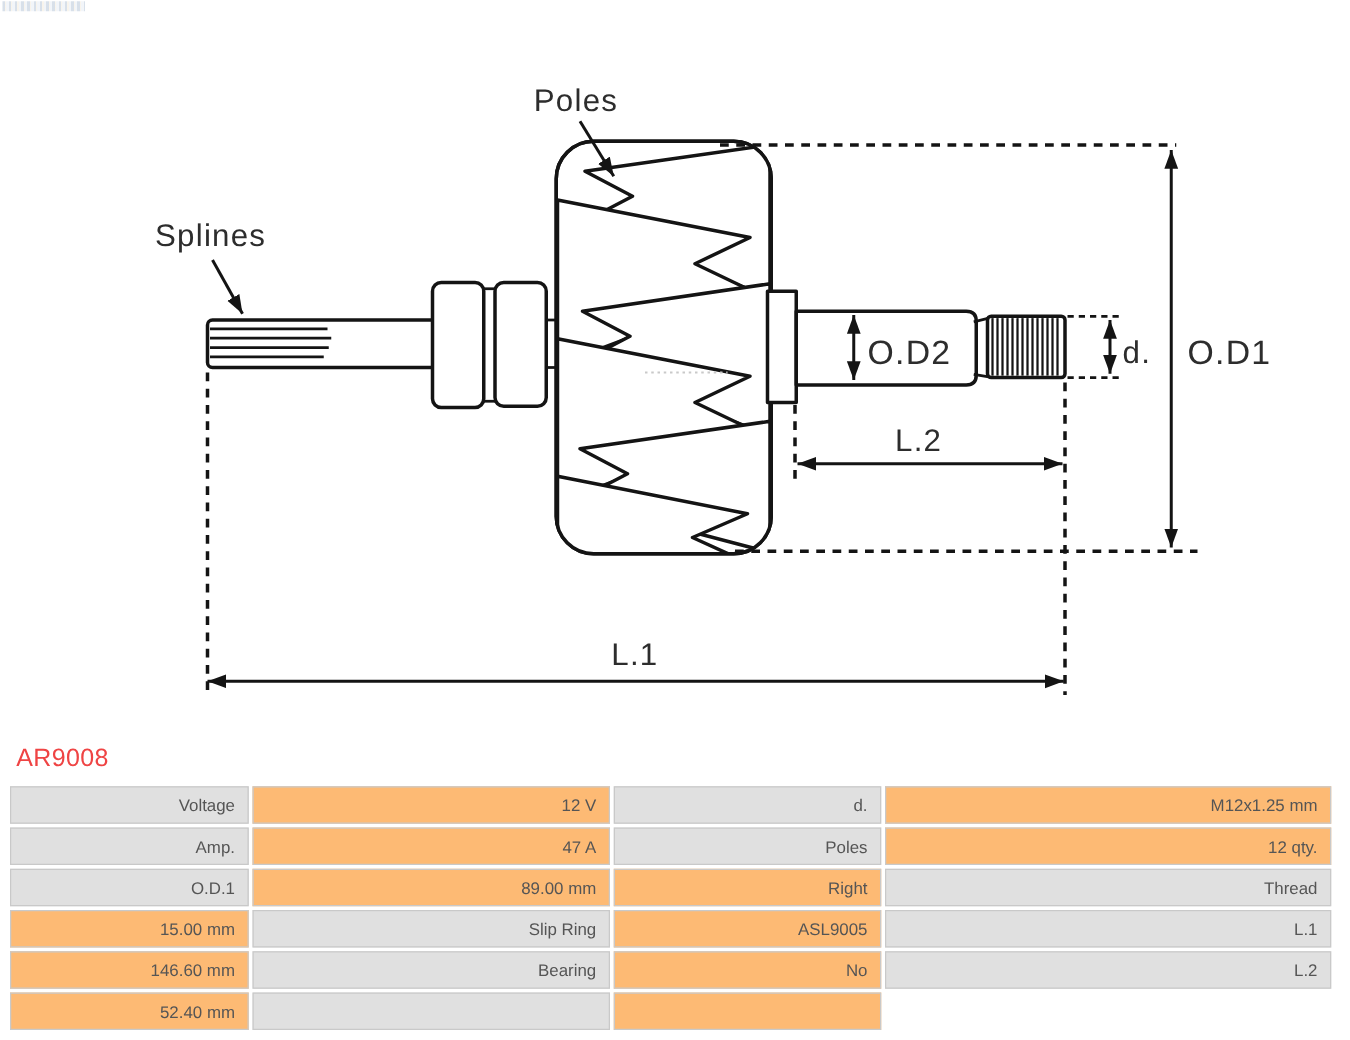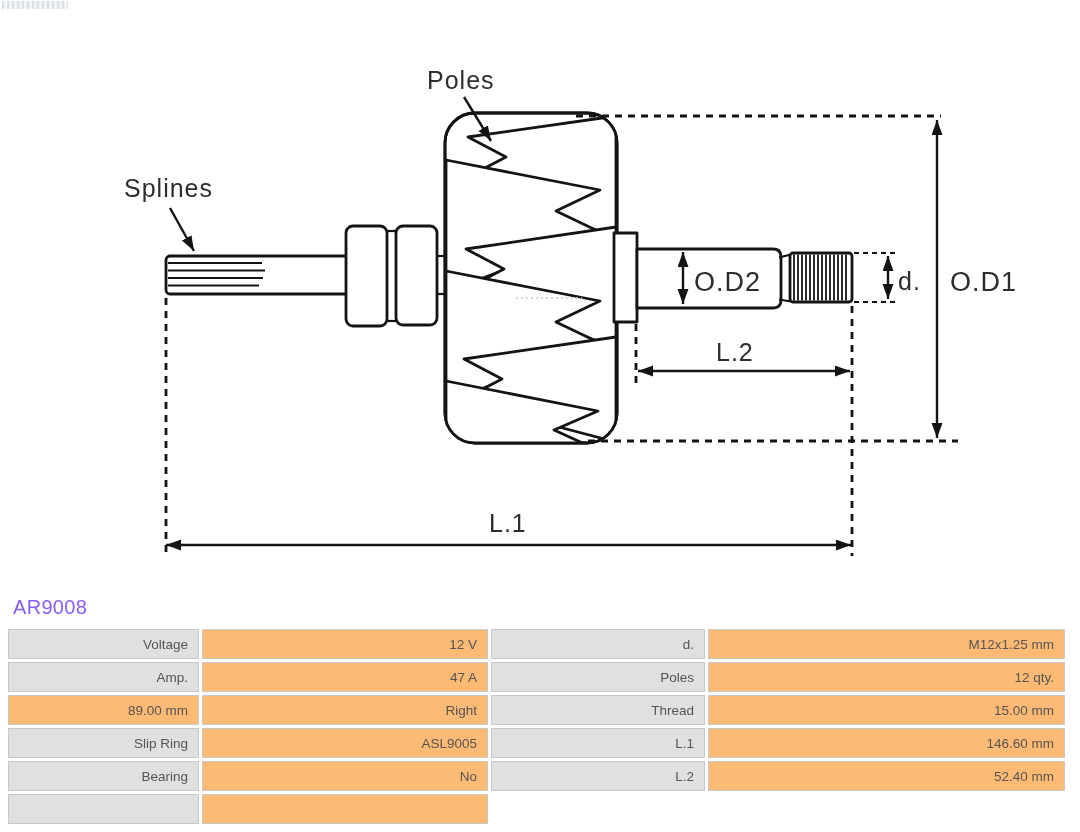--- a/index.html
+++ b/index.html
@@ -18,21 +18,21 @@
   .fw{fill:#ffffff;stroke:#141414;stroke-width:2.8;stroke-linejoin:round;}
   .ln{fill:none;stroke:#141414;stroke-width:2.2;}
   .dim{fill:none;stroke:#141414;stroke-width:2.4;}
   .dash{fill:none;stroke:#141414;stroke-width:2.8;stroke-dasharray:7 6;}
   .dashsm{fill:none;stroke:#141414;stroke-width:2.2;stroke-dasharray:5 4;}
   .hatch{stroke:#141414;stroke-width:1.8;}
   .ctr{stroke:#c9c9c9;stroke-width:1.5;stroke-dasharray:2 3;}
 
   
   .partno{position:absolute;left:13px;top:596px;font-size:20px;font-weight:500;
-          color:#8b5cf6;letter-spacing:.3px;}
+          color:#ef4444;letter-spacing:.3px;}
 
   
   .spec{position:absolute;left:8px;top:629px;width:1055px;display:grid;
         grid-template-columns:191px 286px 214px 357px;column-gap:3px;row-gap:3px;}
   .cell{height:30px;box-sizing:border-box;border:1px solid #c9c9c9;display:flex;
         align-items:center;justify-content:flex-end;padding:0 10px 0 6px;
         font-size:13.5px;color:#555555;white-space:nowrap;}
   .lbl{background:#e0e0e0;}
   .val{background:#fdba74;}
 </style>
@@ -162,20 +162,21 @@
     <div class="cell lbl">Voltage</div>
     <div class="cell val">12 V</div>
     <div class="cell lbl">d.</div>
     <div class="cell val">M12x1.25 mm</div>
 
     <div class="cell lbl">Amp.</div>
     <div class="cell val">47 A</div>
     <div class="cell lbl">Poles</div>
     <div class="cell val">12 qty.</div>
 
+    <div class="cell lbl">O.D.1</div>
     <div class="cell val">89.00 mm</div>
     <div class="cell val">Right</div>
     <div class="cell lbl">Thread</div>
 
     <div class="cell val">15.00 mm</div>
     <div class="cell lbl">Slip Ring</div>
     <div class="cell val">ASL9005</div>
 
     <div class="cell lbl">L.1</div>
     <div class="cell val">146.60 mm</div>

